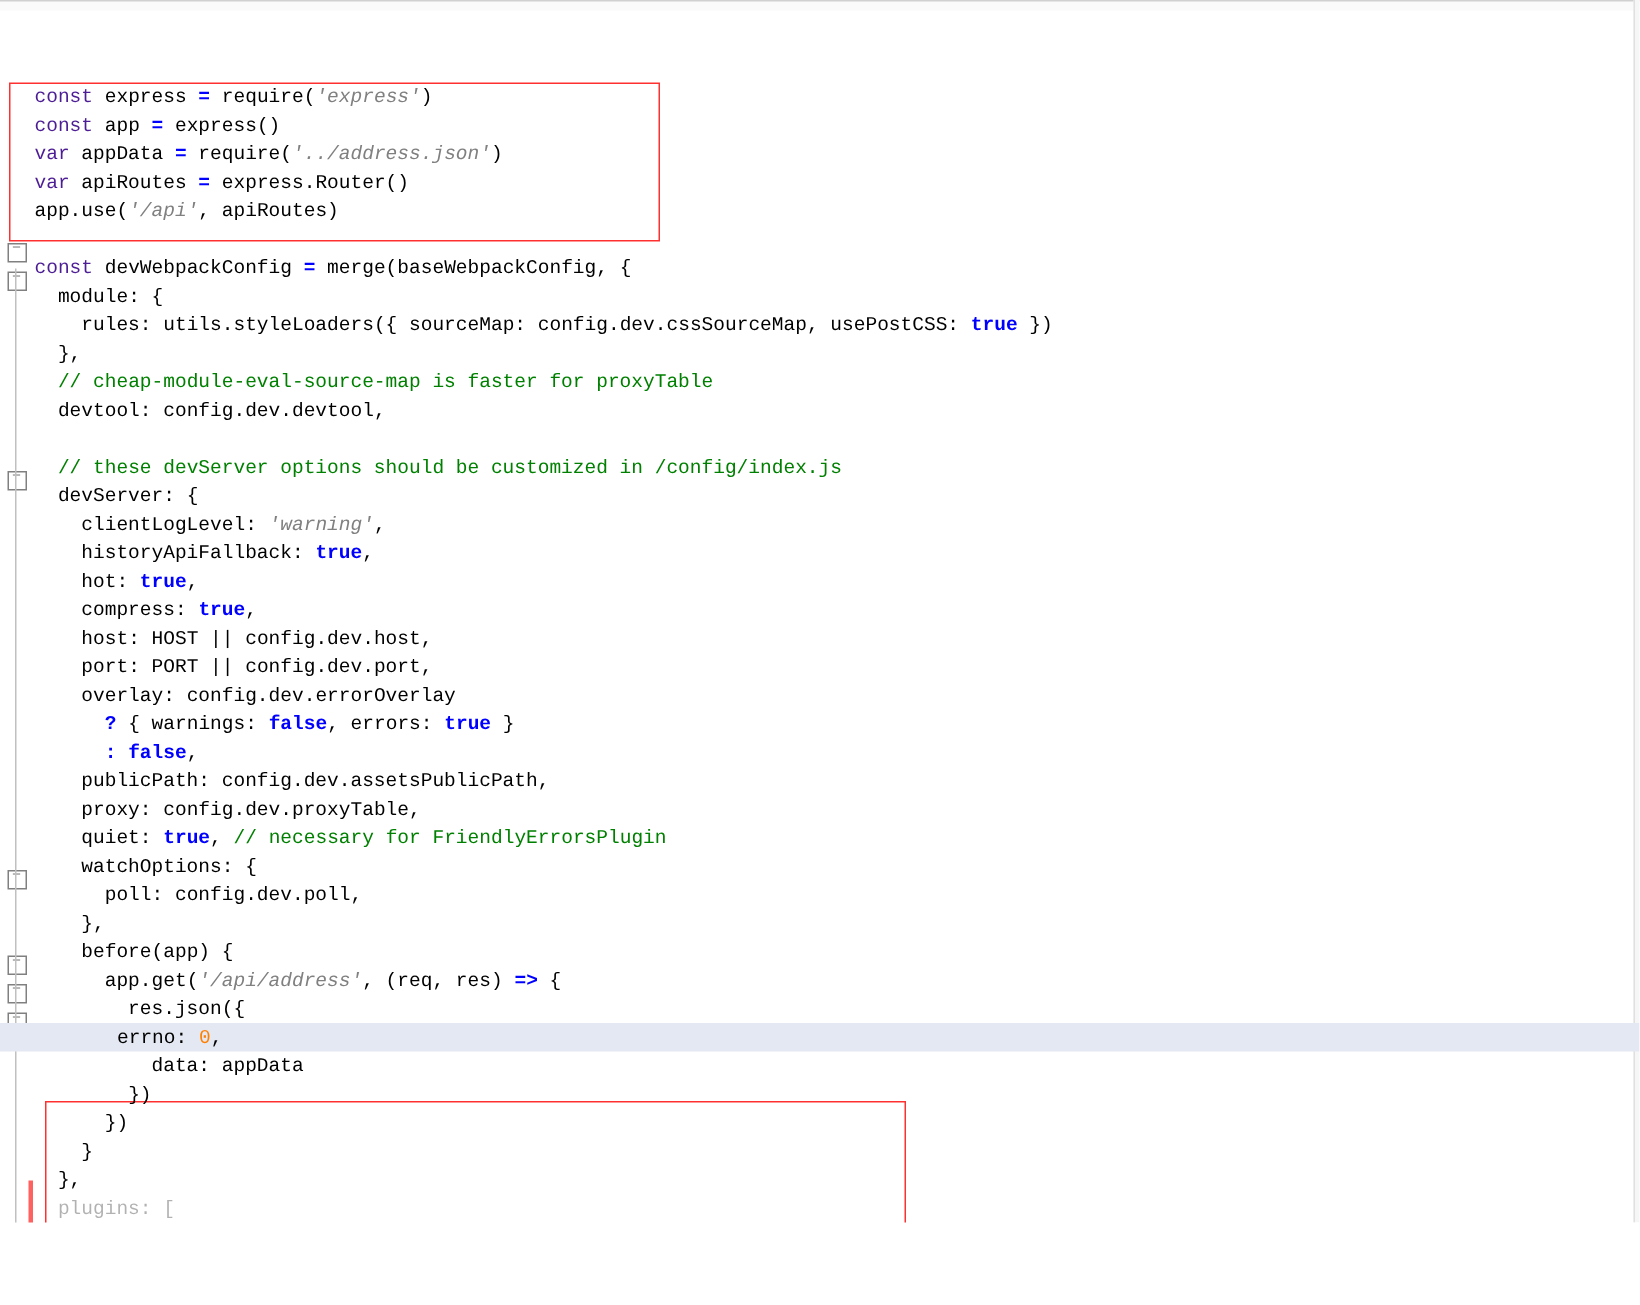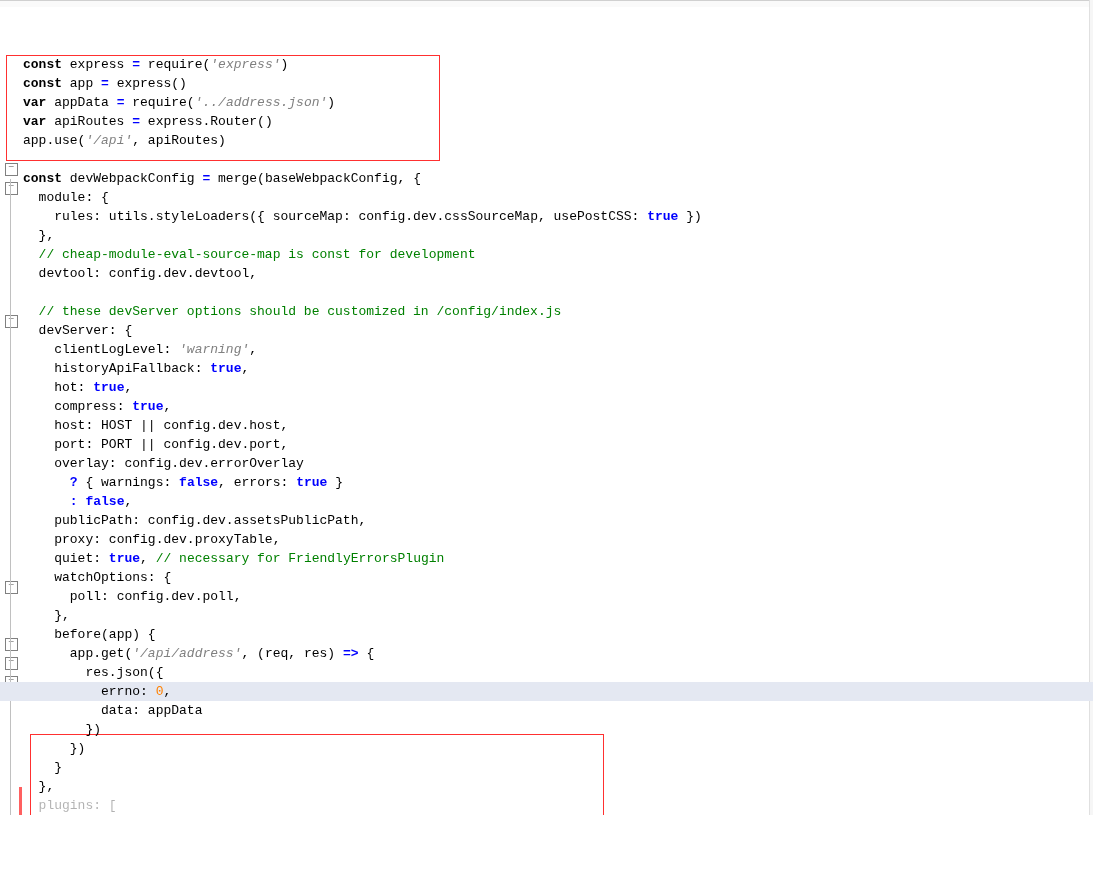--- a/index.html
+++ b/index.html
@@ -56,24 +56,23 @@
     line-height: 19px;
   }
   .codeline {
     white-space: pre;
     height:19px;
     position: relative;
   }
   .codeline.hl {
     background: #e4e8f2;
     margin-left:-23px;
-    padding-left:23px;
     margin-right:0;
   }
-  .kw { color: #000000; font-weight: bold; }
+  .kw { color: #4c1d95; font-weight: normal; }
   .kw2 { color: #0000ff; font-weight: bold; }
   .str { color: #808080; font-style: italic; }
   .com { color: #008000; }
   .bool { color: #0000ff; font-weight:bold;}
   .num { color: #ff8000; }
   .op { color:#000; }
   .open-kw { color:#c55a11; font-weight:bold;}
   .box1 {
     position: absolute;
     left: 6px;
@@ -172,21 +171,21 @@
     <div class="codeline"><span class="kw">const</span> express <span class="kw2">=</span> require<span class="op">(</span><span class="str">'express'</span><span class="op">)</span></div>
     <div class="codeline"><span class="kw">const</span> app <span class="kw2">=</span> express<span class="op">()</span></div>
     <div class="codeline"><span class="kw">var</span> appData <span class="kw2">=</span> require<span class="op">(</span><span class="str">'../address.json'</span><span class="op">)</span></div>
     <div class="codeline"><span class="kw">var</span> apiRoutes <span class="kw2">=</span> express.Router<span class="op">()</span></div>
     <div class="codeline">app.use<span class="op">(</span><span class="str">'/api'</span><span class="op">,</span> apiRoutes<span class="op">)</span></div>
     <div class="codeline"> </div>
     <div class="codeline"><span class="kw">const</span> devWebpackConfig <span class="kw2">=</span> merge<span class="op">(</span>baseWebpackConfig<span class="op">,</span> <span class="op">{</span></div>
     <div class="codeline">  module<span class="op">:</span> <span class="op">{</span></div>
     <div class="codeline">    rules<span class="op">:</span> utils.styleLoaders<span class="op">({</span> sourceMap<span class="op">:</span> config.dev.cssSourceMap<span class="op">,</span> usePostCSS<span class="op">:</span> <span class="bool">true</span> <span class="op">})</span></div>
     <div class="codeline">  <span class="op">},</span></div>
-    <div class="codeline">  <span class="com">// cheap-module-eval-source-map is const for development</span></div>
+    <div class="codeline">  <span class="com">// cheap-module-eval-source-map is faster for proxyTable</span></div>
     <div class="codeline">  devtool<span class="op">:</span> config.dev.devtool<span class="op">,</span></div>
     <div class="codeline"> </div>
     <div class="codeline">  <span class="com">// these devServer options should be customized in /config/index.js</span></div>
     <div class="codeline">  devServer<span class="op">:</span> <span class="op">{</span></div>
     <div class="codeline">    clientLogLevel<span class="op">:</span> <span class="str">'warning'</span><span class="op">,</span></div>
     <div class="codeline">    historyApiFallback<span class="op">:</span> <span class="bool">true</span><span class="op">,</span></div>
     <div class="codeline">    hot<span class="op">:</span> <span class="bool">true</span><span class="op">,</span></div>
     <div class="codeline">    compress<span class="op">:</span> <span class="bool">true</span><span class="op">,</span></div>
     <div class="codeline">    host<span class="op">:</span> HOST <span class="op">||</span> config.dev.host<span class="op">,</span></div>
     <div class="codeline">    port<span class="op">:</span> PORT <span class="op">||</span> config.dev.port<span class="op">,</span></div>

